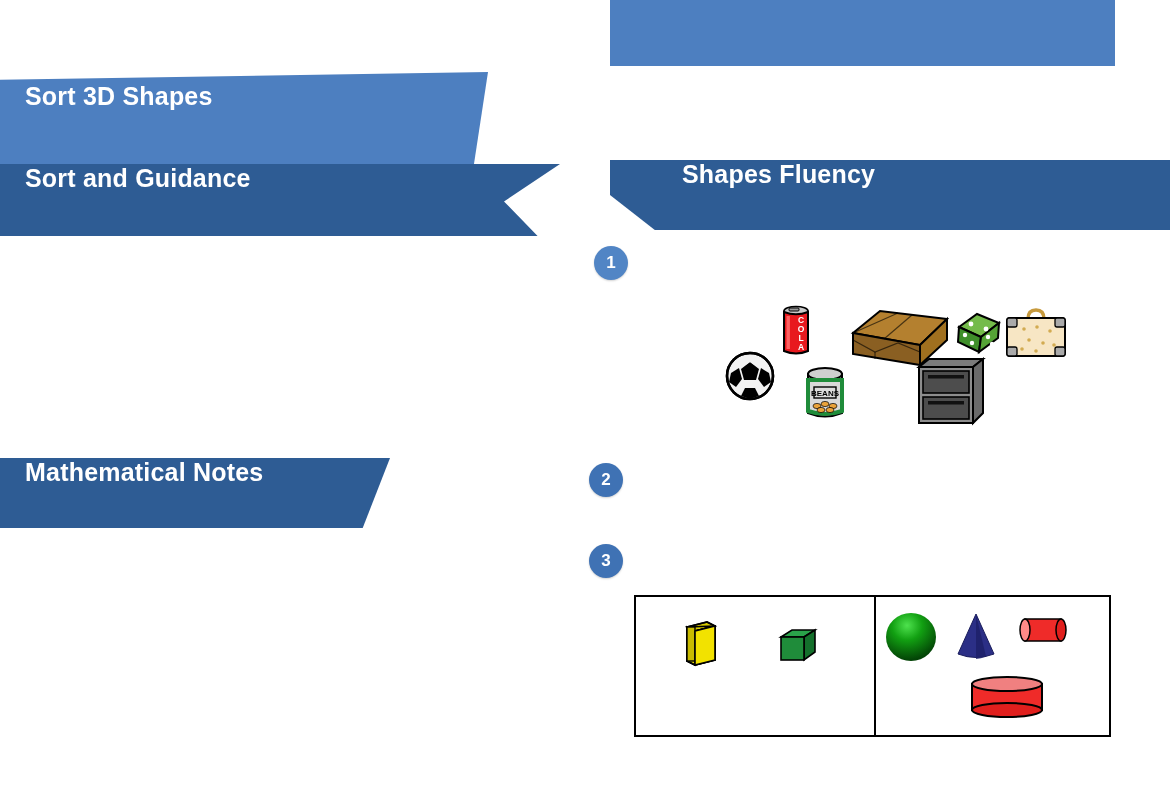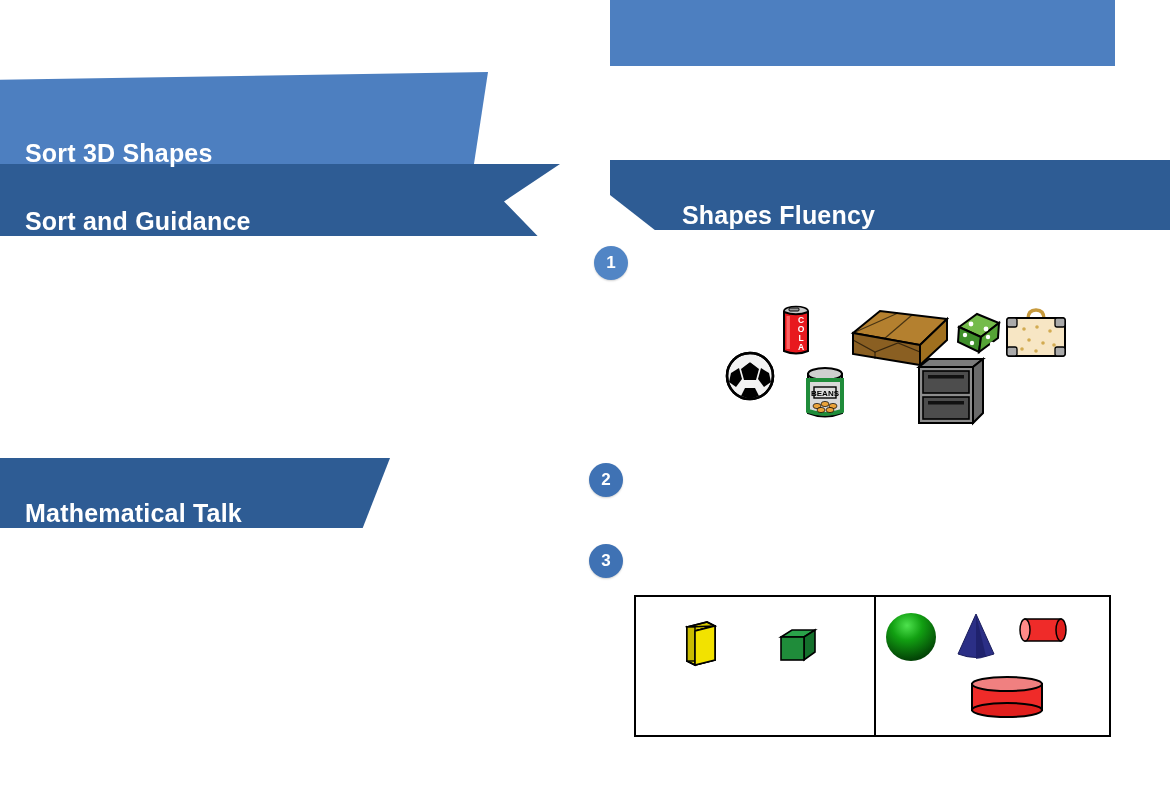--- a/index.html
+++ b/index.html
@@ -6,21 +6,21 @@
   body{
     width:1170px;height:810px;
     background:#ffffff;
     font-family:"Liberation Sans", sans-serif;
     position:relative;
     overflow:hidden;
   }
   .stage{position:absolute;left:0;top:0;width:1170px;height:810px;}
 
   
-  .banner{position:absolute;display:flex;align-items:flex-end;}
+  .banner{position:absolute;display:flex;align-items:flex-start;}
   .banner .btxt{
     color:#ffffff;
     font-size:25px;
     font-weight:600;
     letter-spacing:.2px;
     white-space:nowrap;
     position:relative;
     z-index:3;
   }
 
@@ -132,21 +132,21 @@
     <div class="btxt">Sort 3D Shapes</div>
   </div>
 
   <div class="banner" id="banner-notes">
     <div class="shape"></div>
     <div class="btxt">Sort and Guidance</div>
   </div>
 
   <div class="banner" id="banner-talk">
     <div class="shape"></div>
-    <div class="btxt">Mathematical Talk</div>
+    <div class="btxt">Mathematical Notes</div>
   </div>
 
   <div class="banner" id="banner-vf">
     <div class="shape"></div>
     <div class="btxt">Shapes Fluency</div>
   </div>
 
   <div class="qnum" id="qnum-1">1</div>
   <div class="qnum" id="qnum-2">2</div>
   <div class="qnum" id="qnum-3">3</div>

